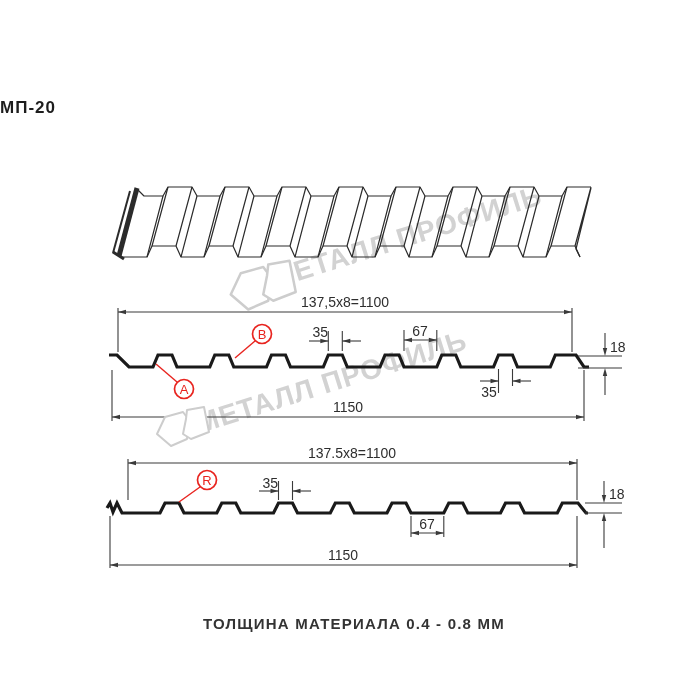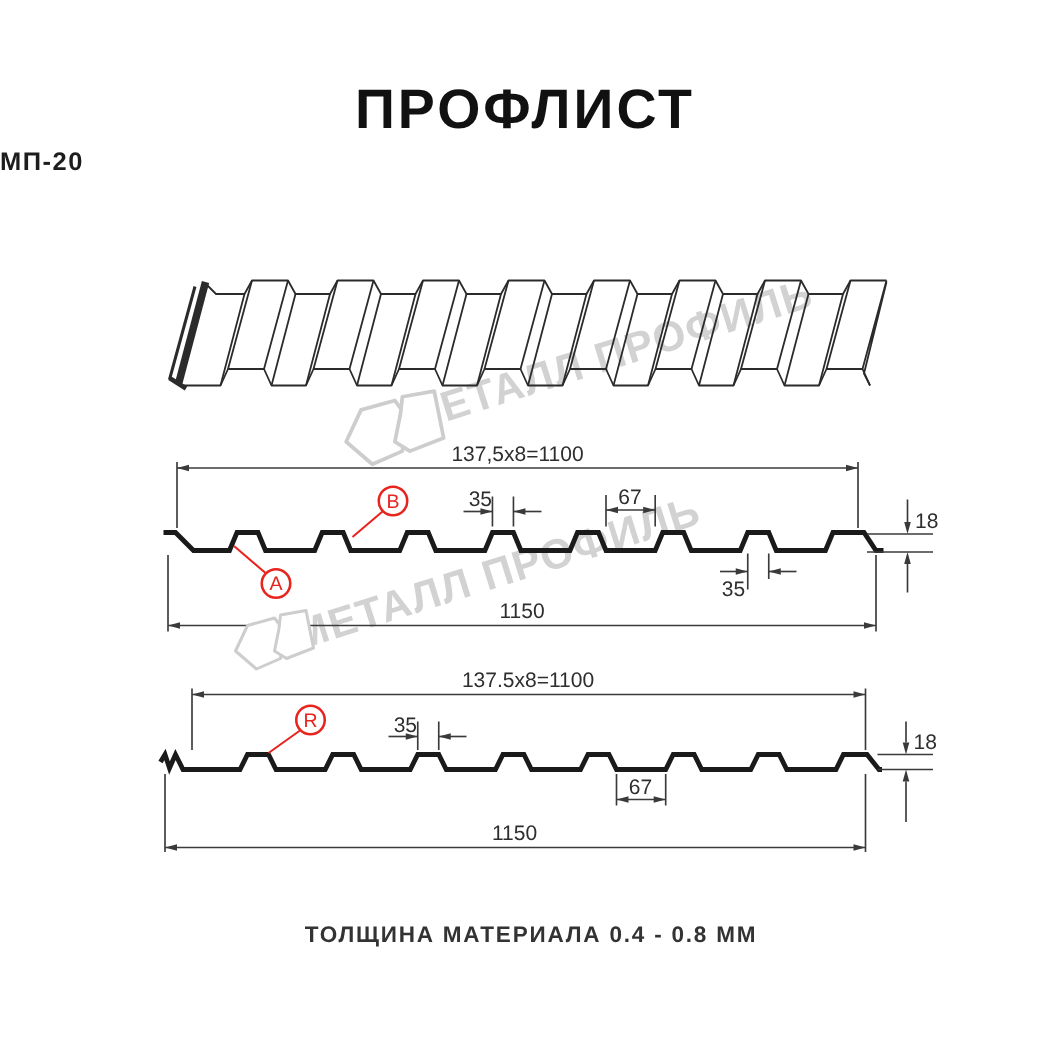--- a/index.html
+++ b/index.html
@@ -23,21 +23,20 @@
   .edge{stroke:#2b2b2b;fill:none;}
   .redline{stroke:#e8241f;stroke-width:1.4;fill:none;}
   .redcircle{stroke:#e8241f;stroke-width:1.7;fill:none;}
   .logo{stroke:#cdcdcd;stroke-width:2;fill:#ffffff;stroke-linejoin:round;}
 </style>
 </head>
 <body>
 
 <div id="stage">
 
-  <div class="title">ПРОФЛИСТ</div>
   <div class="subtitle">МП-20</div>
 
   <svg width="700" height="700" viewBox="0 0 700 700">
 
     <g>
       <text class="wm" x="0" y="0" text-anchor="middle" transform="translate(409,246) rotate(-17.5)">МЕТАЛЛ ПРОФИЛЬ</text>
     </g>
     <g>
       <text class="wm" x="0" y="0" text-anchor="middle" transform="translate(334,391) rotate(-17.5)">МЕТАЛЛ ПРОФИЛЬ</text>
     </g>

